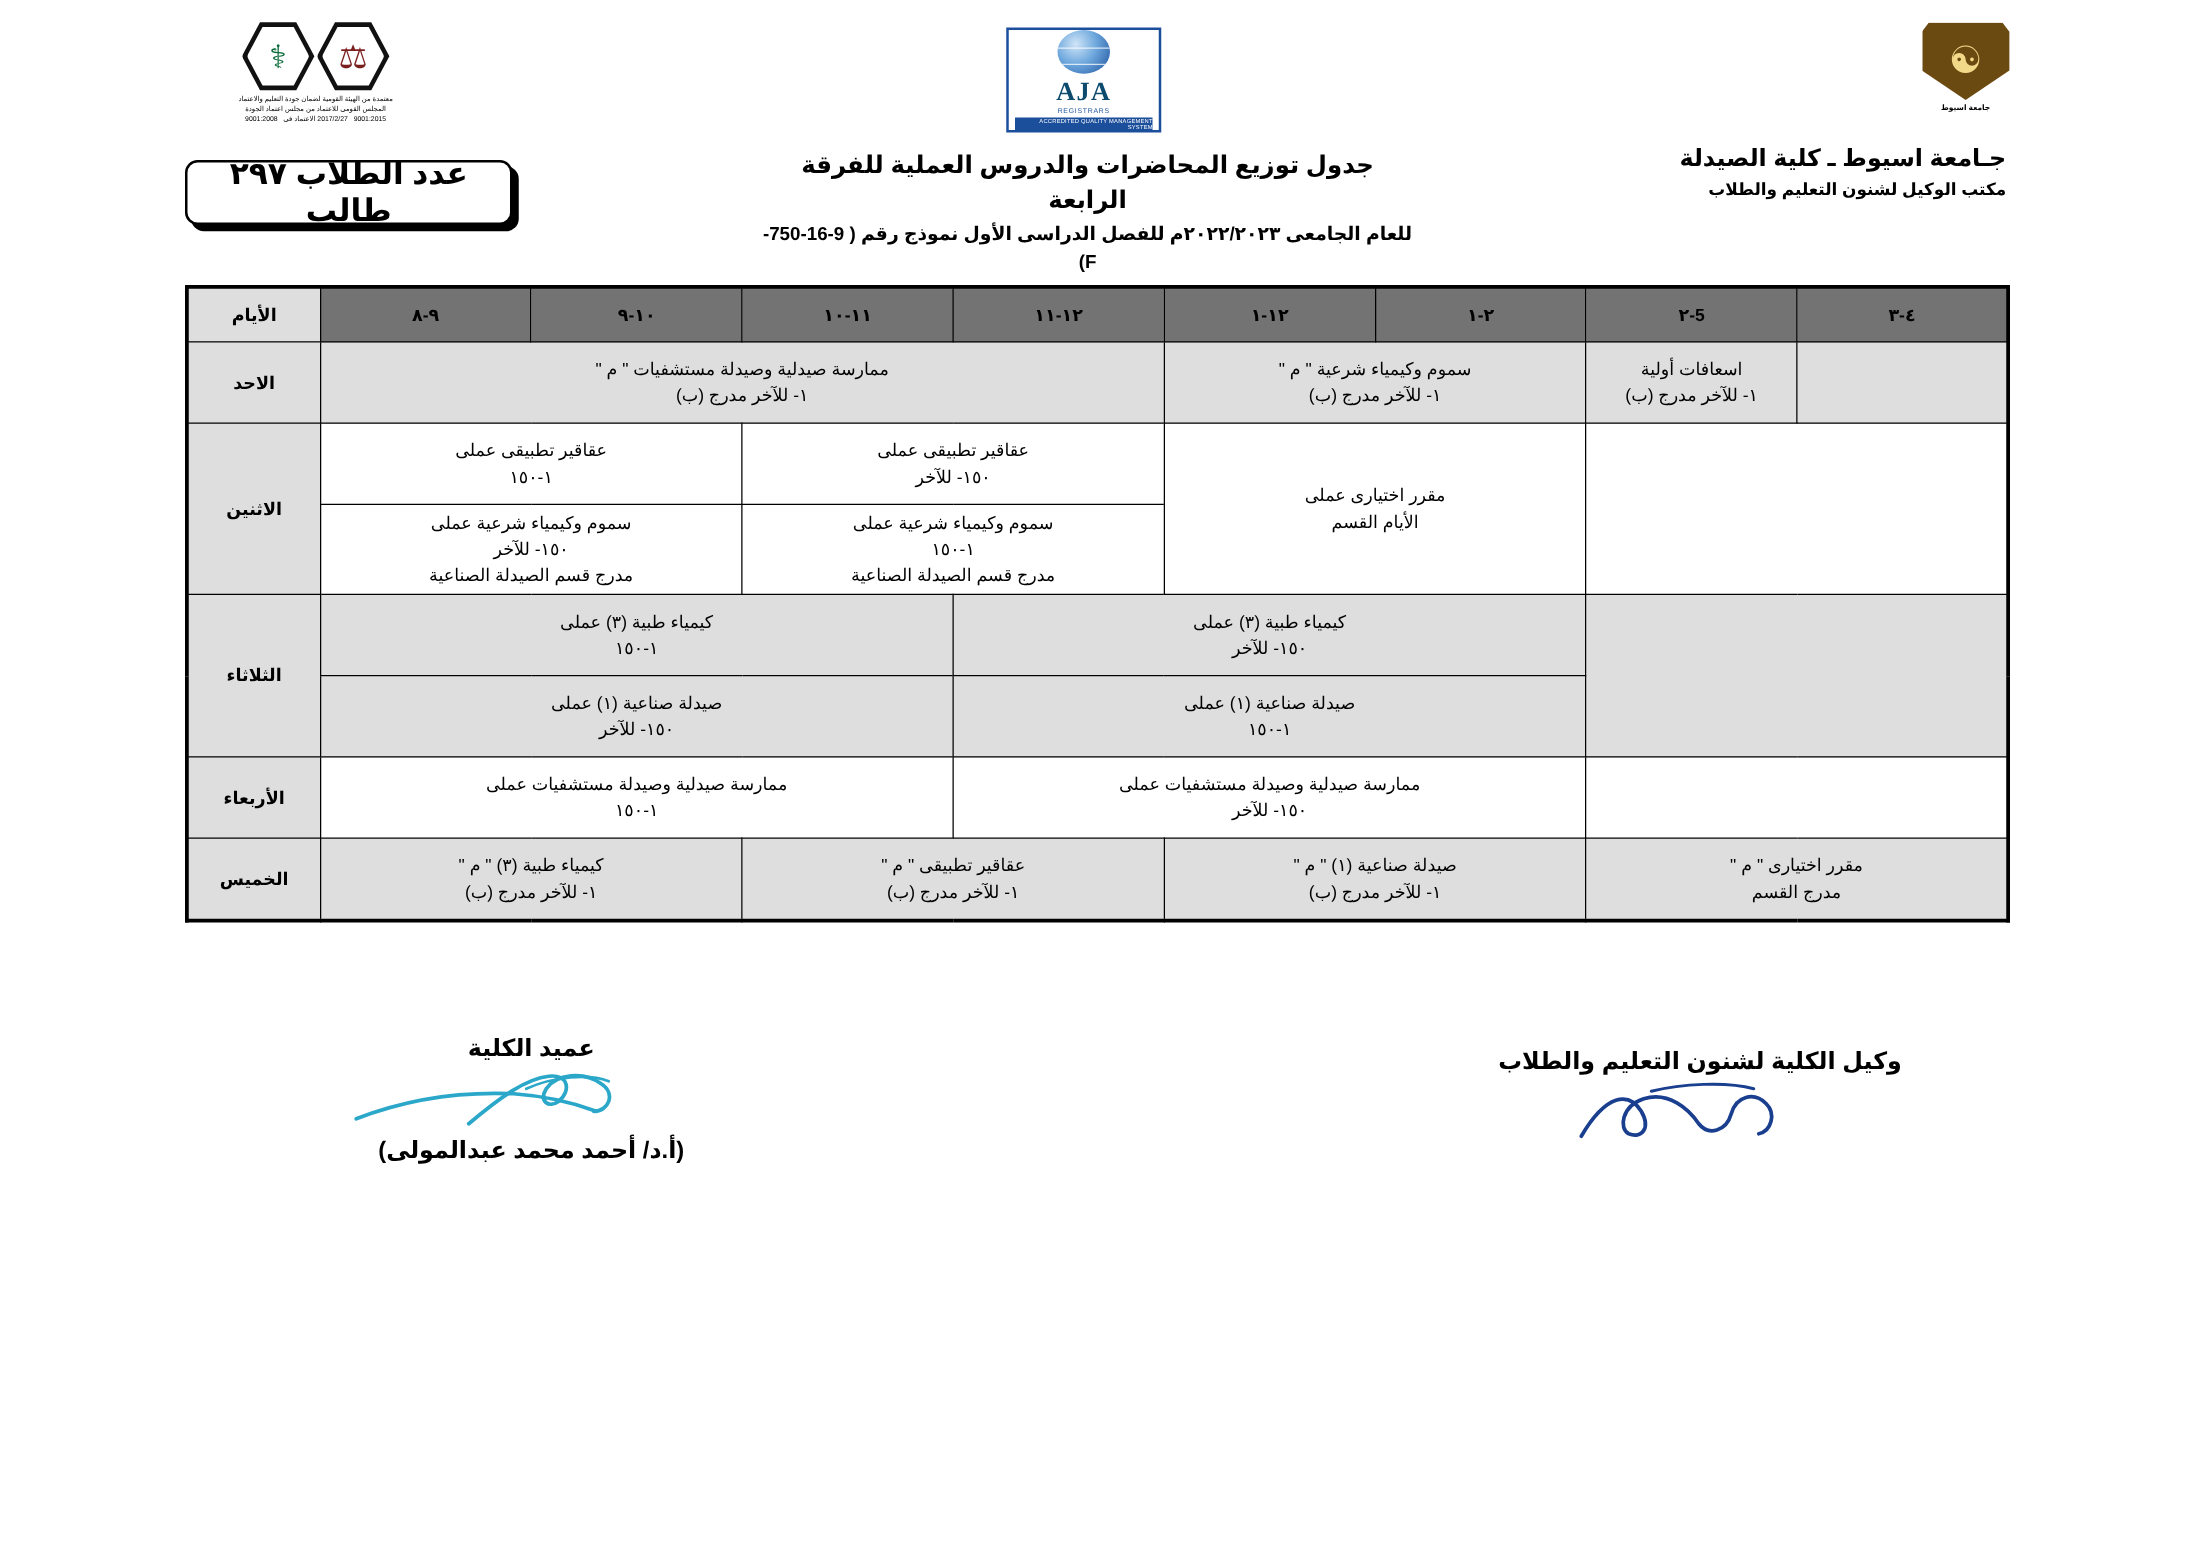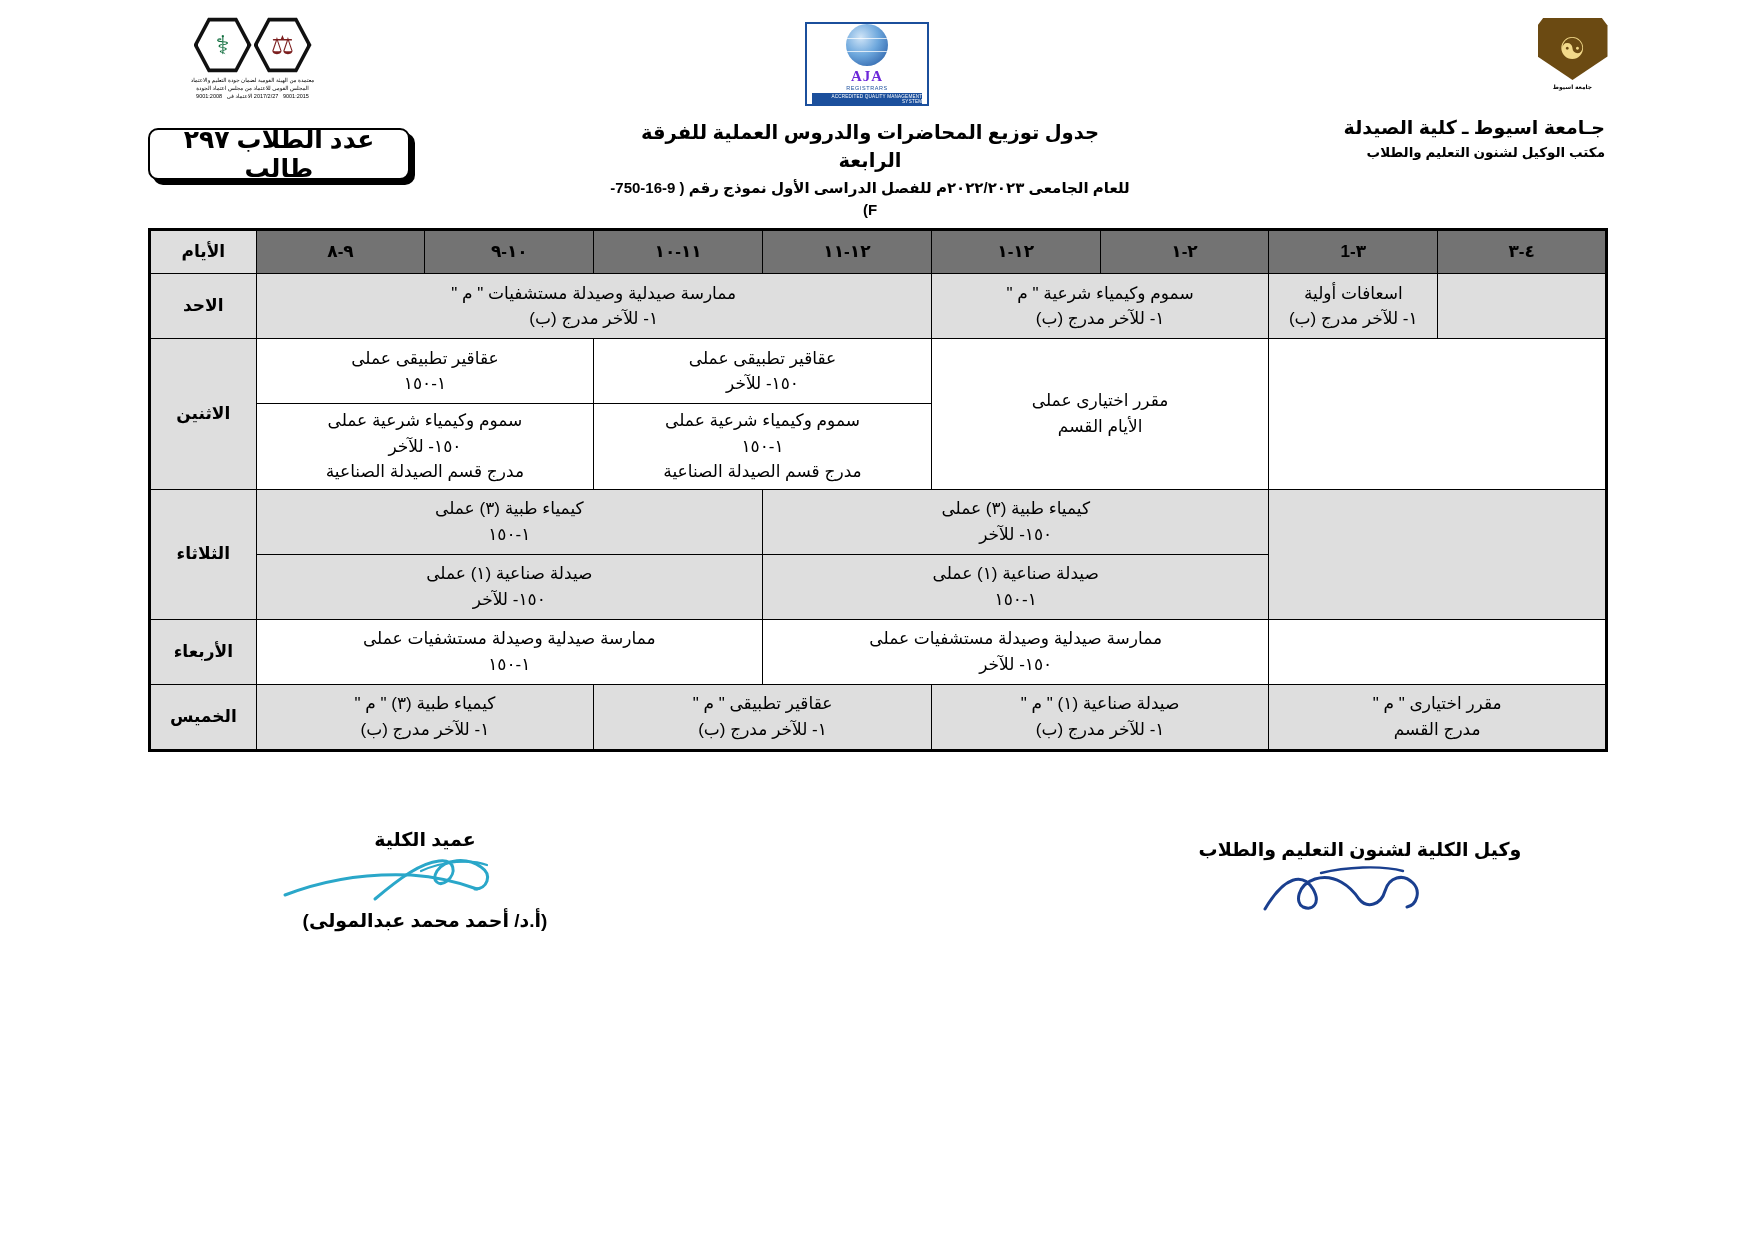--- a/index.html
+++ b/index.html
@@ -28,21 +28,21 @@
   .logo-assiut .caption{font-size:5.5px;text-align:center;line-height:1.45;margin-top:3px;}
 
   .logo-aja{left:805px;top:14px;width:120px;height:80px;
             border:2px solid #1b4f9c;background:#fff;
             display:flex;flex-direction:column;align-items:center;justify-content:center;}
   .aja-globe{width:42px;height:42px;border-radius:50%;
              background:radial-gradient(circle at 35% 32%,#cfe4f7 0%,#6ea8dd 45%,#1b4f9c 100%);
              position:relative;overflow:hidden;}
   .aja-globe:before,.aja-globe:after{content:"";position:absolute;left:0;right:0;height:1px;background:rgba(255,255,255,.75);}
   .aja-globe:before{top:14px;} .aja-globe:after{top:27px;}
-  .aja-name{font-size:15px;font-weight:700;color:#6d28d9;letter-spacing:1px;margin-top:2px;
+  .aja-name{font-size:21px;font-weight:700;color:#0c4a6e;letter-spacing:1px;margin-top:2px;
             font-family:"Liberation Serif",serif;}
   .aja-sub{font-size:5.5px;color:#1b4f9c;letter-spacing:.6px;}
   .aja-bar{margin-top:2px;width:92%;height:11px;background:#1b4f9c;color:#fff;
            font-size:4.6px;display:flex;align-items:center;justify-content:center;letter-spacing:.2px;}
 
   .logo-univ{left:1520px;top:10px;width:105px;height:88px;
              display:flex;flex-direction:column;align-items:center;}
   .univ-shield{width:70px;height:62px;background:#6b4a12;
                clip-path:polygon(8% 0,92% 0,100% 12%,100% 62%,50% 100%,0 62%,0 12%);
                display:flex;align-items:center;justify-content:center;}
@@ -65,21 +65,21 @@
   .right-l2{font-size:13.5px;font-weight:700;margin-top:5px;}
 
   
   table.sched{
     position:absolute;left:148px;top:228px;width:1460px;
     border-collapse:collapse;table-layout:fixed;
     direction:rtl;
   }
   table.sched th,table.sched td{
     border:1.6px solid #000;text-align:center;vertical-align:middle;
-    font-size:17px;line-height:1.5;padding:4px 6px;
+    font-size:14px;line-height:1.5;padding:4px 6px;
   }
   table.sched{border:3px solid #000;}
   thead th{height:34px;font-size:17px;font-weight:700;background:#737373;}
   .col-day{width:96px;font-weight:700;font-size:17px;background:#dedede;}
   td.shade{background:#dedede;}
   .cell-l1{display:block;}
   .cell-l2{display:block;}
   .cell-l3{display:block;}
   .rowtall td{height:56px;}
 
@@ -160,21 +160,21 @@
         <col style="width:152px">
       <col style="width:152px">
         <col style="width:152px">
         <col style="width:152px">
         <col style="width:152px">
       <col style="width:96px">
     </colgroup>
     <thead>
       <tr>
         <th>٤-٣</th>
-        <th>٣-1</th>
+        <th>5-٢</th>
         <th>٢-١</th>
         <th>١٢-١</th>
         <th>١٢-١١</th>
         <th>١١-١٠</th>
         <th>١٠-٩</th>
         <th>٩-٨</th>
         <th class="col-day">الأيام</th>
       </tr>
     </thead>
     <tbody>

